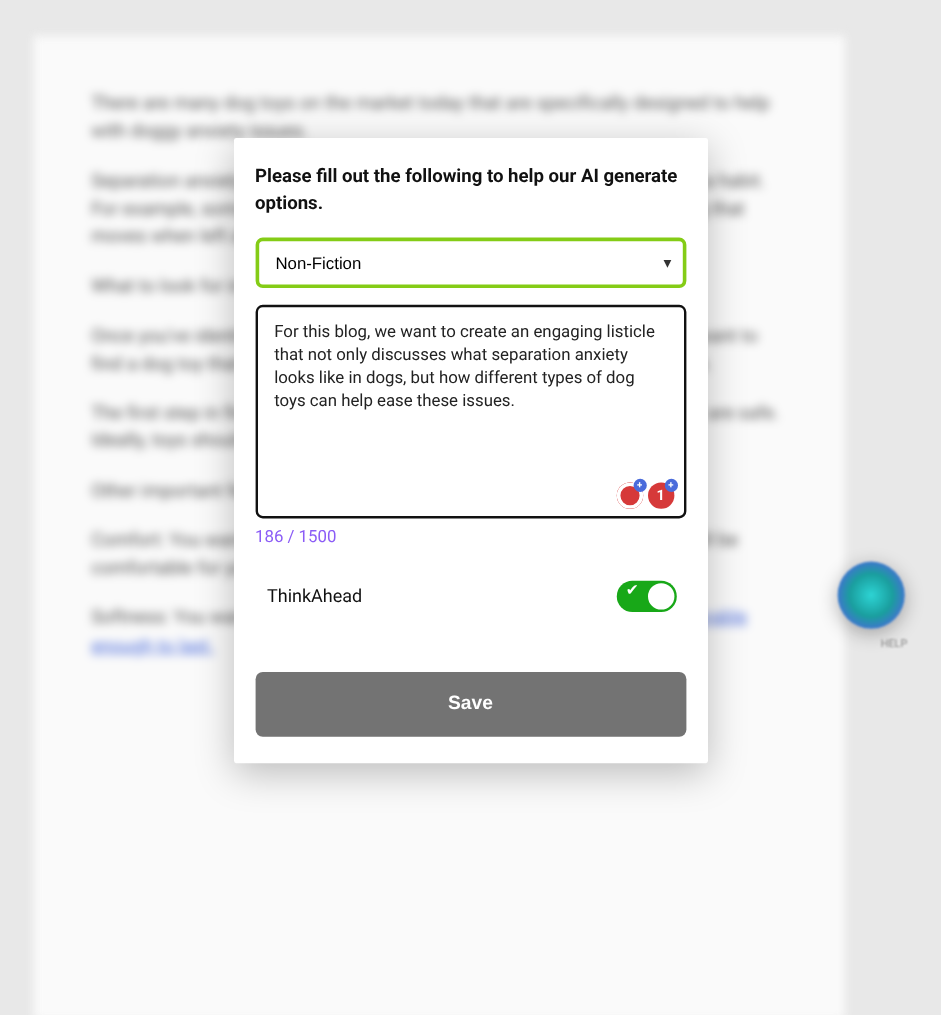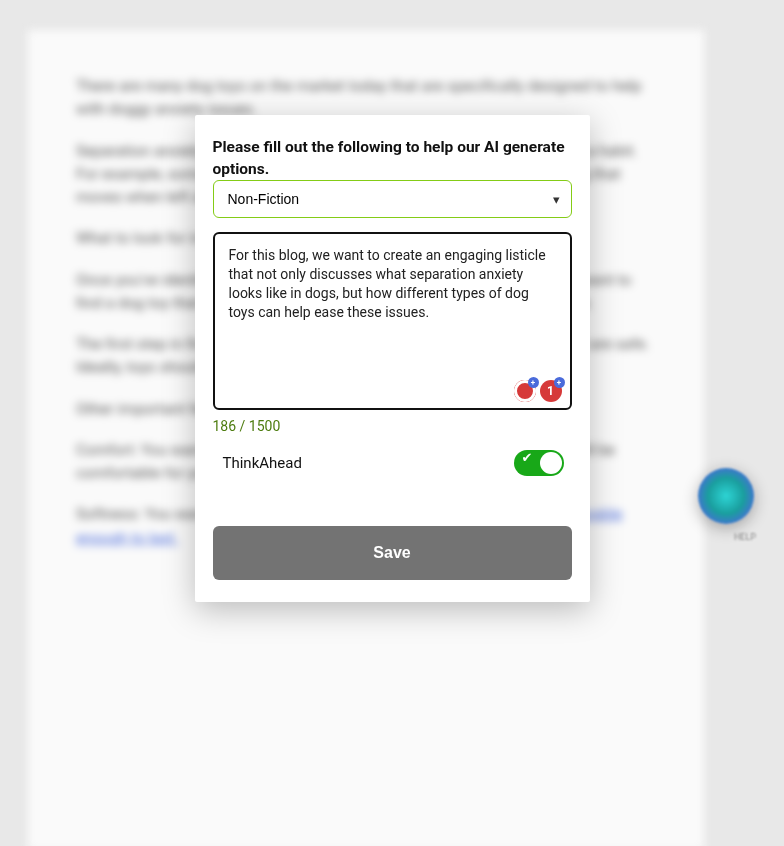--- a/index.html
+++ b/index.html
@@ -43,30 +43,31 @@
       background: #fff;
       width: 395px;
       border-radius: 2px;
       box-shadow: 0 8px 32px rgba(0,0,0,0.25);
       padding: 22px 18px 22px 18px;
     }
     .modal-title {
       font-size: 15.5px;
       font-weight: 700;
       color: #111;
+      margin-bottom: 18px;
       line-height: 1.4;
     }
     .select-wrap {
       position: relative;
       margin-bottom: 14px;
     }
     .select-wrap select {
       width: 100%;
       padding: 10px 30px 10px 14px;
-      border: 1px solid #84cc16;
+      border: 3px solid #84cc16;
       border-radius: 6px;
       font-size: 14px;
       background: #fff;
       appearance: none;
       cursor: pointer;
     }
     .select-wrap .chev {
       position: absolute;
       right: 12px;
       top: 50%;
@@ -126,22 +127,22 @@
       background: #4a6bdb;
       border-radius: 50%;
       font-size: 8px;
       display: flex;
       align-items: center;
       justify-content: center;
       color: #fff;
     }
     .char-count {
       font-size: 14px;
-      color: #4d7c0f;
-      margin-bottom: 16px;
+      color: #8b5cf6;
+      margin-bottom: 28px;
     }
     .toggle-row {
       display: flex;
       align-items: center;
       justify-content: space-between;
       padding: 0 8px 0 10px;
       margin-bottom: 22px;
     }
     .toggle-label {
       font-size: 15px;

